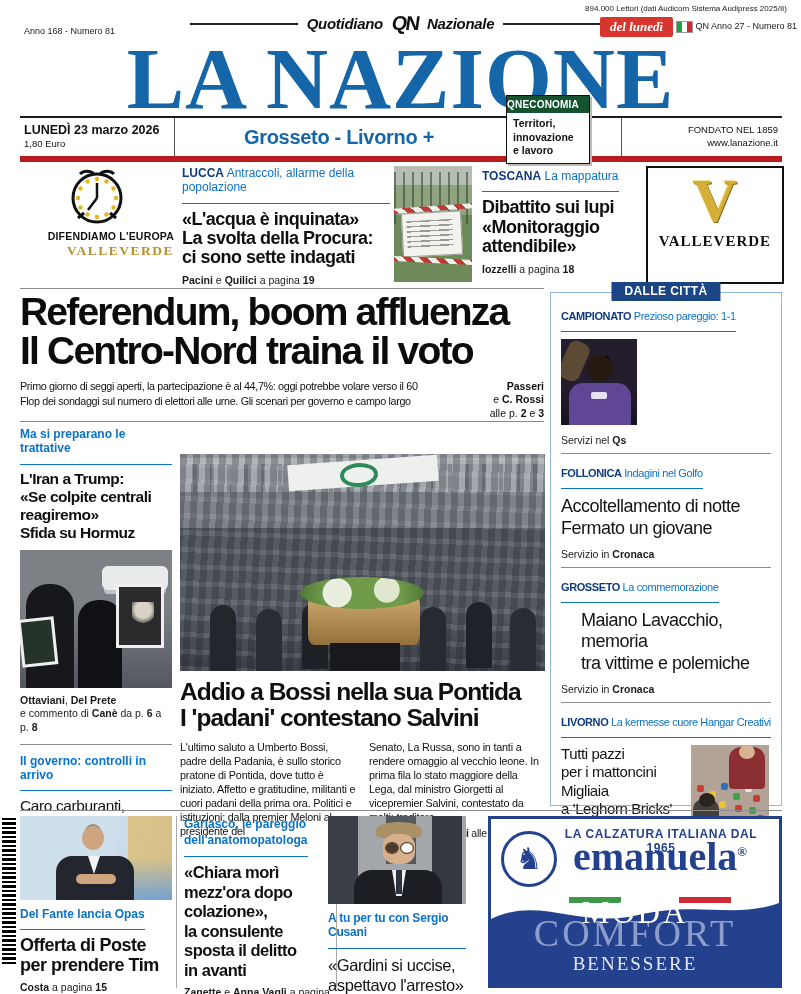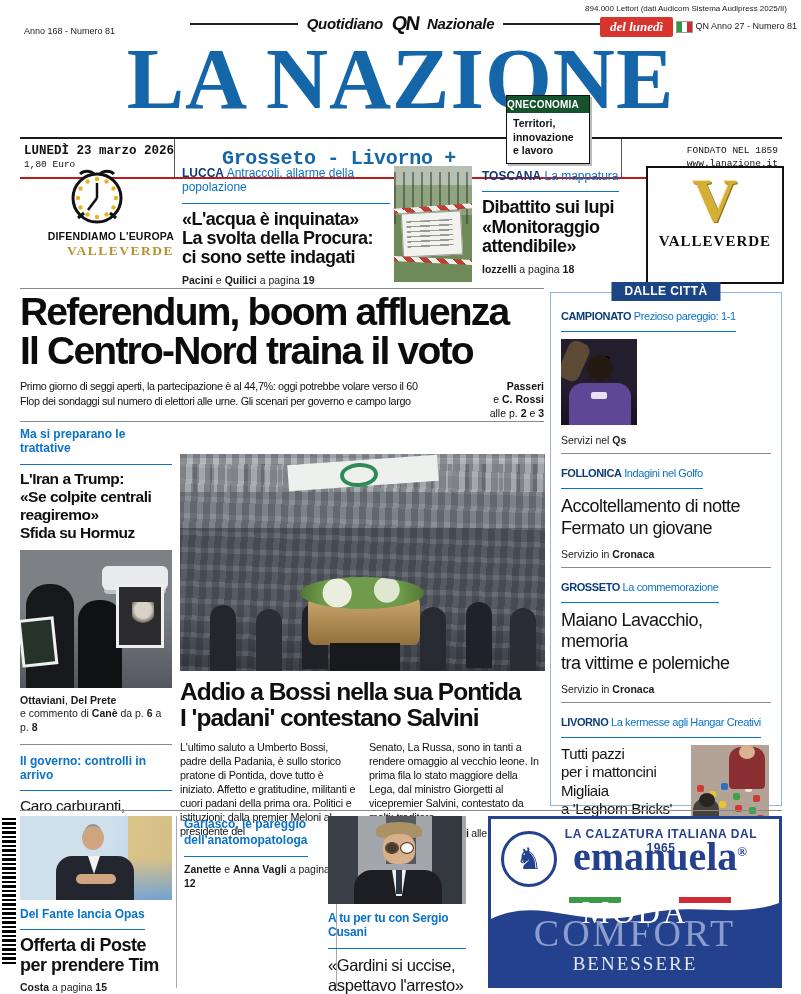--- a/index.html
+++ b/index.html
@@ -24,22 +24,22 @@
 
   
   .masthead{width:100%;text-align:center;font-family:"Liberation Serif",serif;
             font-weight:900;font-size:86px;line-height:1;letter-spacing:1px;color:#1566a8;}
   .qnec{width:82px;border:1.5px solid #111;background:#fff;z-index:6;box-shadow:2px 2px 0 #bbb;}
   .qnec-head{background:#14532d;color:#fff;font-size:10px;font-weight:bold;
              text-align:left;padding:3px 0;letter-spacing:0.2px;}
   .qnec-body{font-size:10.5px;font-weight:bold;line-height:1.3;padding:4px 6px 5px;color:#111;}
 
   
-  .info-row{left:20px;top:137px;width:762px;height:38px;border-top:2px solid #1a1a1a;
-            border-bottom:2px solid #b91c1c;font-family:Liberation Mono, monospace;}
+  .info-row{left:20px;top:116px;width:762px;height:38px;border-top:2px solid #1a1a1a;
+            border-bottom:6px solid #b91c1c;}
   .vsep{position:absolute;top:0;width:1px;height:38px;background:#555;}
   .date-line{font-size:12.5px;font-weight:bold;}
   .price-line{font-size:9.5px;margin-top:1px;}
   .edition{font-size:20px;font-weight:bold;color:#1566a8;letter-spacing:-0.3px;}
   .founded{font-size:9.5px;text-align:right;line-height:1.35;}
 
   
   .kicker{font-size:12px;color:#0a72c8;display:inline-block;
           border-bottom:1.5px solid #0a72c8;padding-bottom:8px;line-height:1.2;}
   .kicker .klabel{font-weight:bold;color:#0d3b7d;}
@@ -304,29 +304,29 @@
       <div class="hl-light rail-hl pre" style="margin-top:7px;">Accoltellamento di notte
 Fermato un giovane</div>
       <div class="service" style="margin-top:9px;"><span>Servizio in </span><b>Cronaca</b></div>
     </div>
     <div class="rail-div"></div>
 
     <div class="rail-sec">
       <div class="kicker">
         <span class="klabel">GROSSETO</span><span> La commemorazione</span>
       </div>
-      <div class="hl-light rail-hl pre" style="margin-top:7px;">Maiano Lavacchio, memoria
+      <div class="hl-light rail-hl pre" style="margin-top:7px;margin-left:20px;">Maiano Lavacchio, memoria
 tra vittime e polemiche</div>
       <div class="service" style="margin-top:9px;"><span>Servizio in </span><b>Cronaca</b></div>
     </div>
     <div class="rail-div"></div>
 
     <div class="rail-sec">
       <div class="kicker">
-        <span class="klabel">LIVORNO</span><span> La kermesse agli Hangar Creativi</span>
+        <span class="klabel">LIVORNO</span><span> La kermesse cuore Hangar Creativi</span>
       </div>
       <div style="display:flex;gap:8px;margin-top:7px;">
         <div class="hl-light liv-hl pre" style="width:122px;">Tutti pazzi
 per i mattoncini
 Migliaia
 a 'Leghorn Bricks'</div>
         <div class="photo" style="width:78px;height:88px;flex:none;">
           <div class="ph-child" style="inset:0;background:#b3a296;"></div>
           <div class="ph-child" style="left:6px;top:40px;width:7px;height:7px;border-radius:2px;background:#cf3b33;box-shadow:12px 6px 0 #e8c431,24px -2px 0 #2f6fc0,36px 8px 0 #3da24a,48px 0 0 #e8e6e0,56px 10px 0 #cf3b33,8px 18px 0 #2f6fc0,22px 16px 0 #e8c431,38px 20px 0 #cf3b33,52px 22px 0 #3da24a,14px 30px 0 #e8e6e0,30px 32px 0 #2f6fc0,46px 34px 0 #e8c431,60px 30px 0 #cf3b33,4px 42px 0 #3da24a,20px 44px 0 #cf3b33,40px 44px 0 #2f6fc0;"></div>
           <div class="ph-child" style="right:4px;top:2px;width:36px;height:42px;border-radius:12px 12px 4px 4px;background:#8c2f33;"></div>
@@ -355,20 +355,26 @@
     </div>
     <div class="kicker solo bot-kicker" style="margin-top:7px;">Del Fante lancia Opas</div>
     <div class="hl pre" style="font-size:18px;margin-top:6px;">Offerta di Poste
 per prendere Tim</div>
     <div class="byline" style="margin-top:6px;"><b>Costa</b><span> a pagina </span><b>15</b></div>
   </div>
 
   <div class="abs" style="left:184px;top:816px;width:146px;">
     <div class="kicker solo bot-kicker pre" style="line-height:1.35;">Garlasco, le pareggio
 dell'anatomopatologa</div>
+    <div class="hl pre" style="font-size:16.5px;margin-top:6px;line-height:1.18;">«Chiara morì
+mezz'ora dopo
+colazione»,
+la consulente
+sposta il delitto
+in avanti</div>
     <div class="byline" style="margin-top:6px;"><b>Zanette</b><span> e </span><b>Anna Vagli</b><span> a pagina </span><b>12</b></div>
   </div>
 
   <div class="abs" style="left:328px;top:816px;width:138px;">
     <div class="photo" style="width:138px;height:88px;">
       <div class="ph-child" style="inset:0;background:#a3a7ac;"></div>
       <div class="ph-child" style="left:0;top:0;width:30px;height:88px;background:#3b3f48;box-shadow:104px 0 0 #34383f,58px -40px 0 #55595f;"></div>
       <div class="ph-child" style="left:48px;top:6px;width:46px;height:16px;border-radius:50% 50% 20% 20%;background:#ab9266;"></div>
       <div class="ph-child" style="left:55px;top:18px;width:32px;height:30px;border-radius:40%;background:#d8b08c;"></div>
       <div class="ph-child" style="left:57px;top:26px;width:12px;height:10px;border:1.5px solid #4a3a2c;border-radius:50%;box-shadow:15px 0 0 -1.5px #fff,14px 0 0 0 #4a3a2c inset;"></div>

